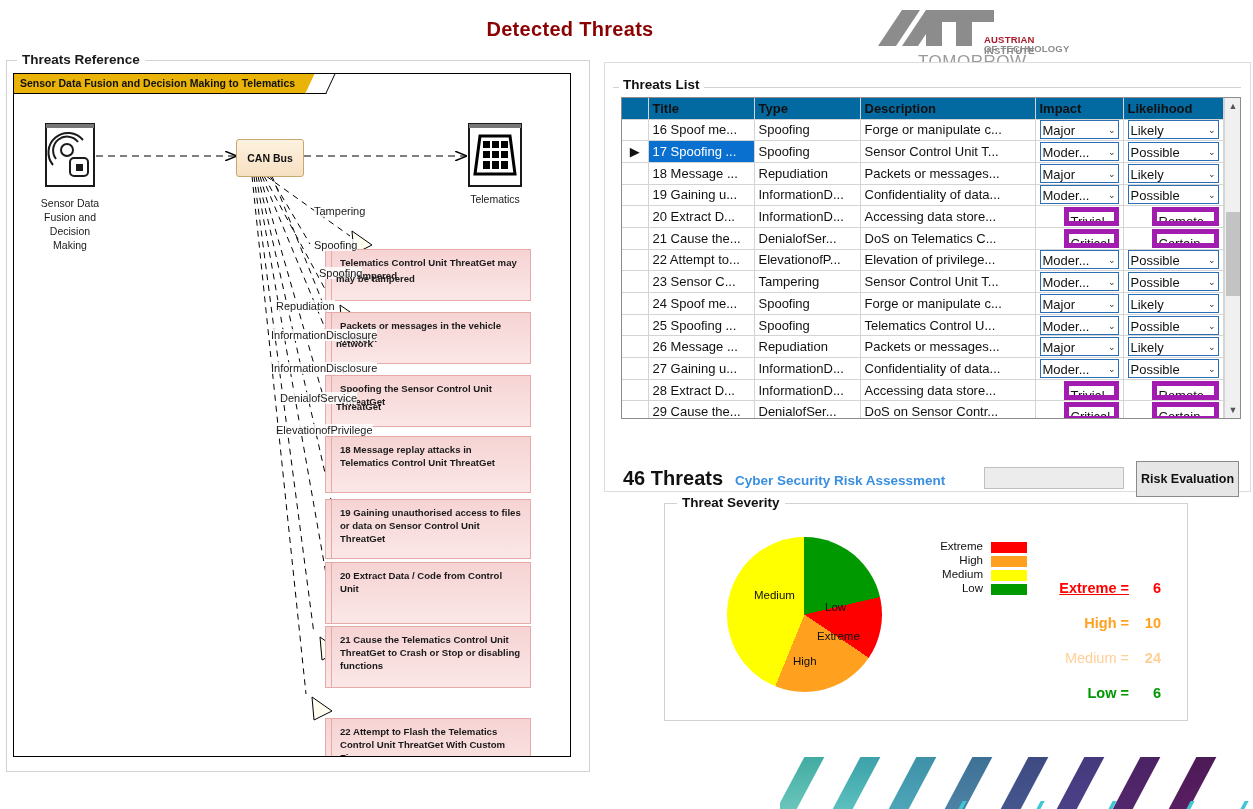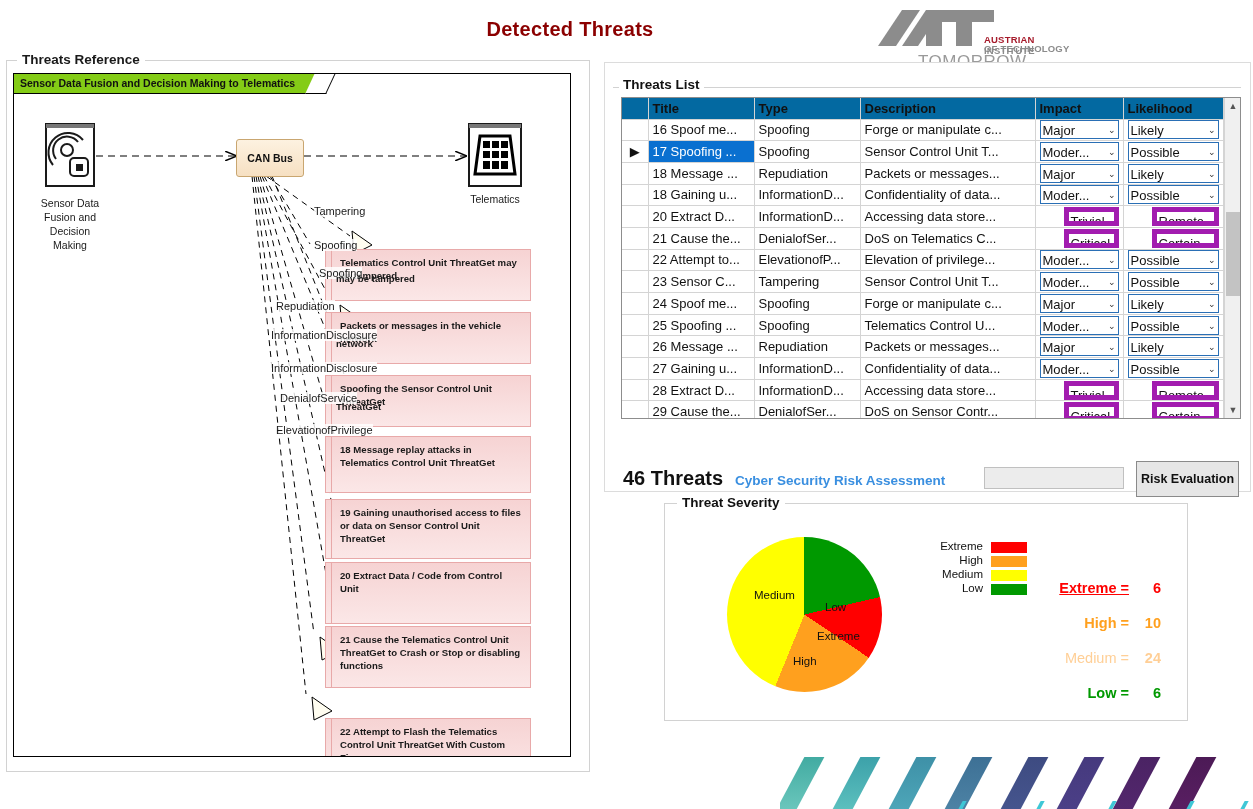--- a/index.html
+++ b/index.html
@@ -39,21 +39,21 @@
   .diagram-frame {
     position: absolute; left: 6px; top: 12px; width: 556px; height: 682px;
     border: 1.5px solid #000; background: #fff; overflow: hidden;
   }
   .diagram-tab {
     position: absolute; left: 0; top: 0; height: 19px;
     border-right: 1px solid #000; border-bottom: 1px solid #000;
     padding: 0 26px 0 6px;
     font-size: 10.5px; font-weight: bold; color: #111;
     line-height: 19px; white-space: nowrap;
-    background: #84cc16;
+    background: #eab308;
   }
   .diagram-tab::after {
     content: ""; position: absolute; right: -10px; top: -1px;
     width: 20px; height: 20px; background: #fff;
     border-bottom: 1px solid #000;
     transform: skewX(-25deg); border-right: 1px solid #000;
   }
   .node-icon { position: absolute; }
   .node-label {
     position: absolute; text-align: center;
@@ -347,21 +347,21 @@
                 <td>Packets or messages...</td>
                 <td class="combo-cell">
                   <div class="combo"><span>Major</span><span class="chev">⌄</span></div>
                 </td>
                 <td class="combo-cell">
                   <div class="combo"><span>Likely</span><span class="chev">⌄</span></div>
                 </td>
               </tr>
               <tr>
                 <td class="sel-cell"></td>
-                <td class="title-cell">18 Gaining u...</td>
+                <td class="title-cell">19 Gaining u...</td>
                 <td>InformationD...</td>
                 <td>Confidentiality of data...</td>
                 <td class="combo-cell">
                   <div class="combo"><span>Moder...</span><span class="chev">⌄</span></div>
                 </td>
                 <td class="combo-cell">
                   <div class="combo"><span>Possible</span><span class="chev">⌄</span></div>
                 </td>
               </tr>
               <tr>

